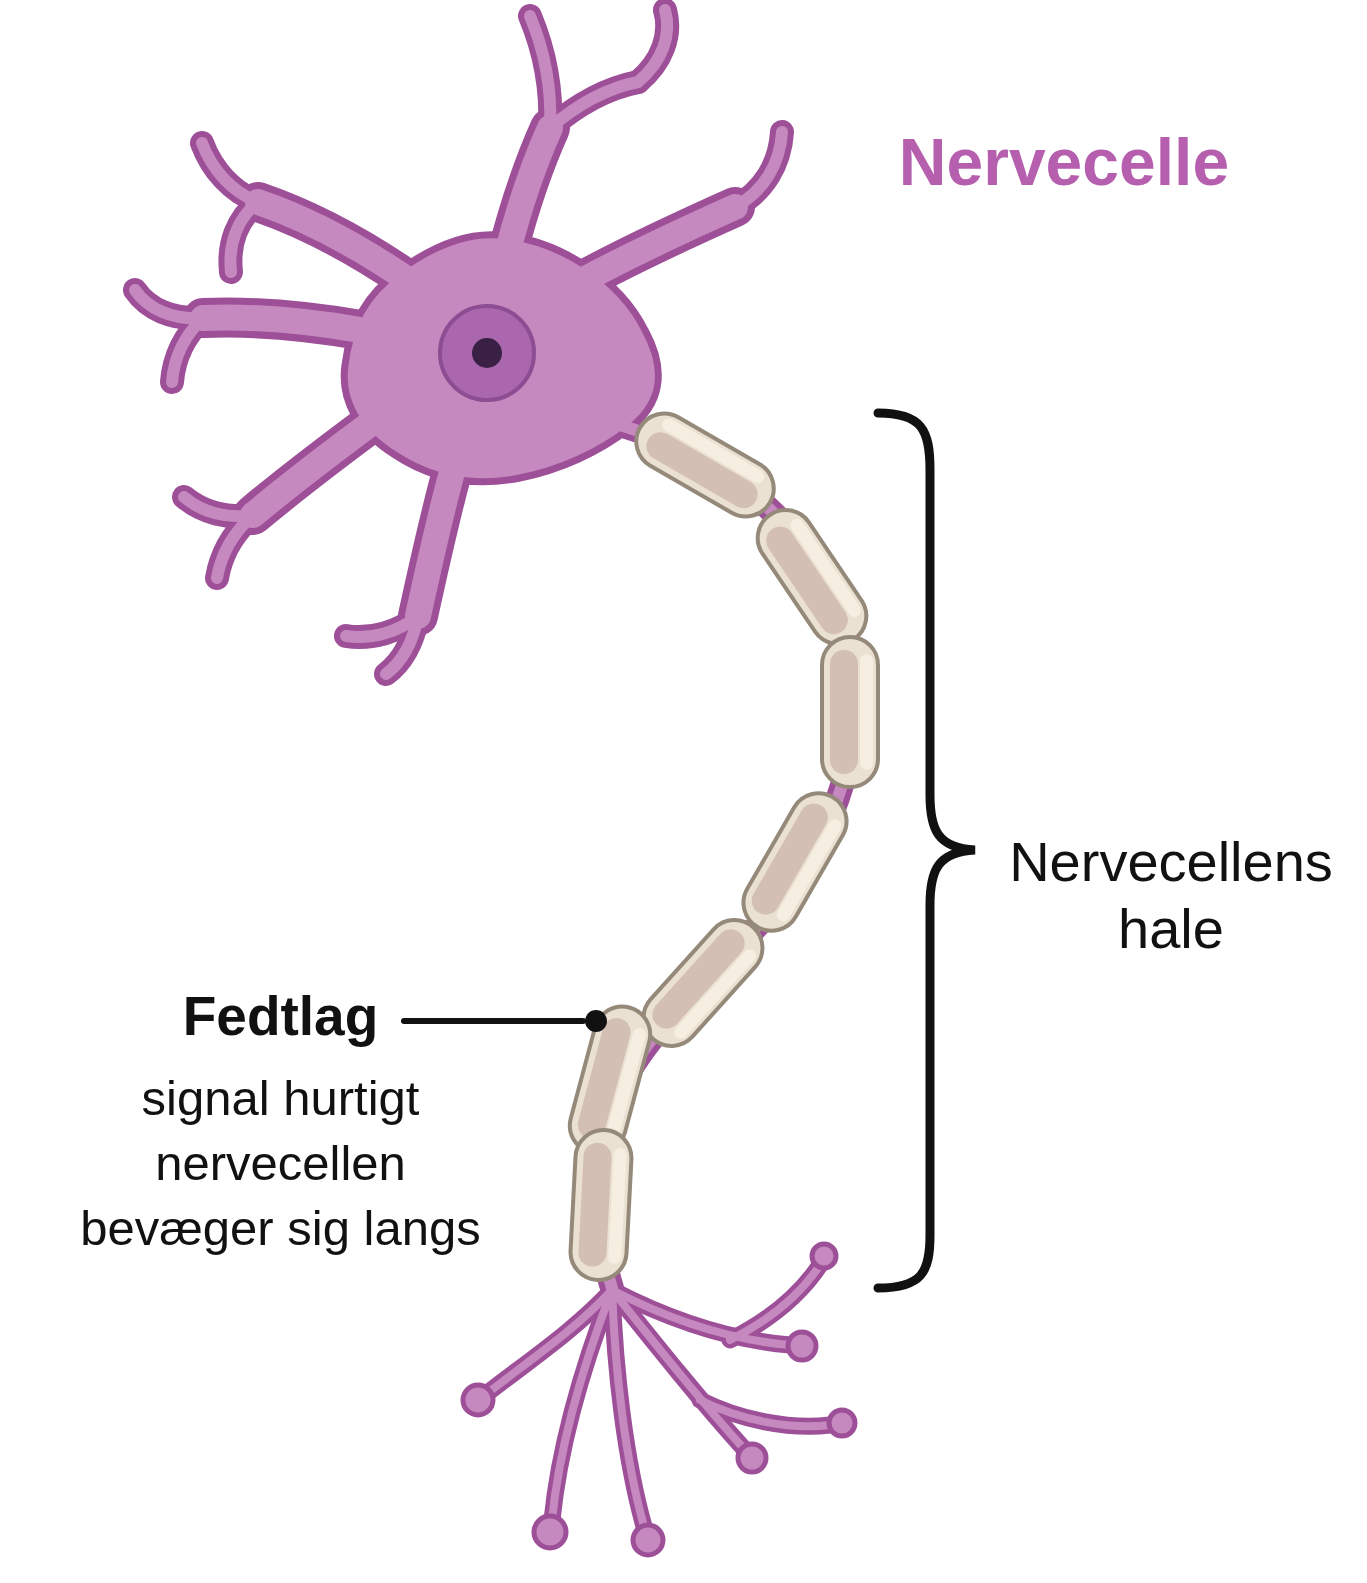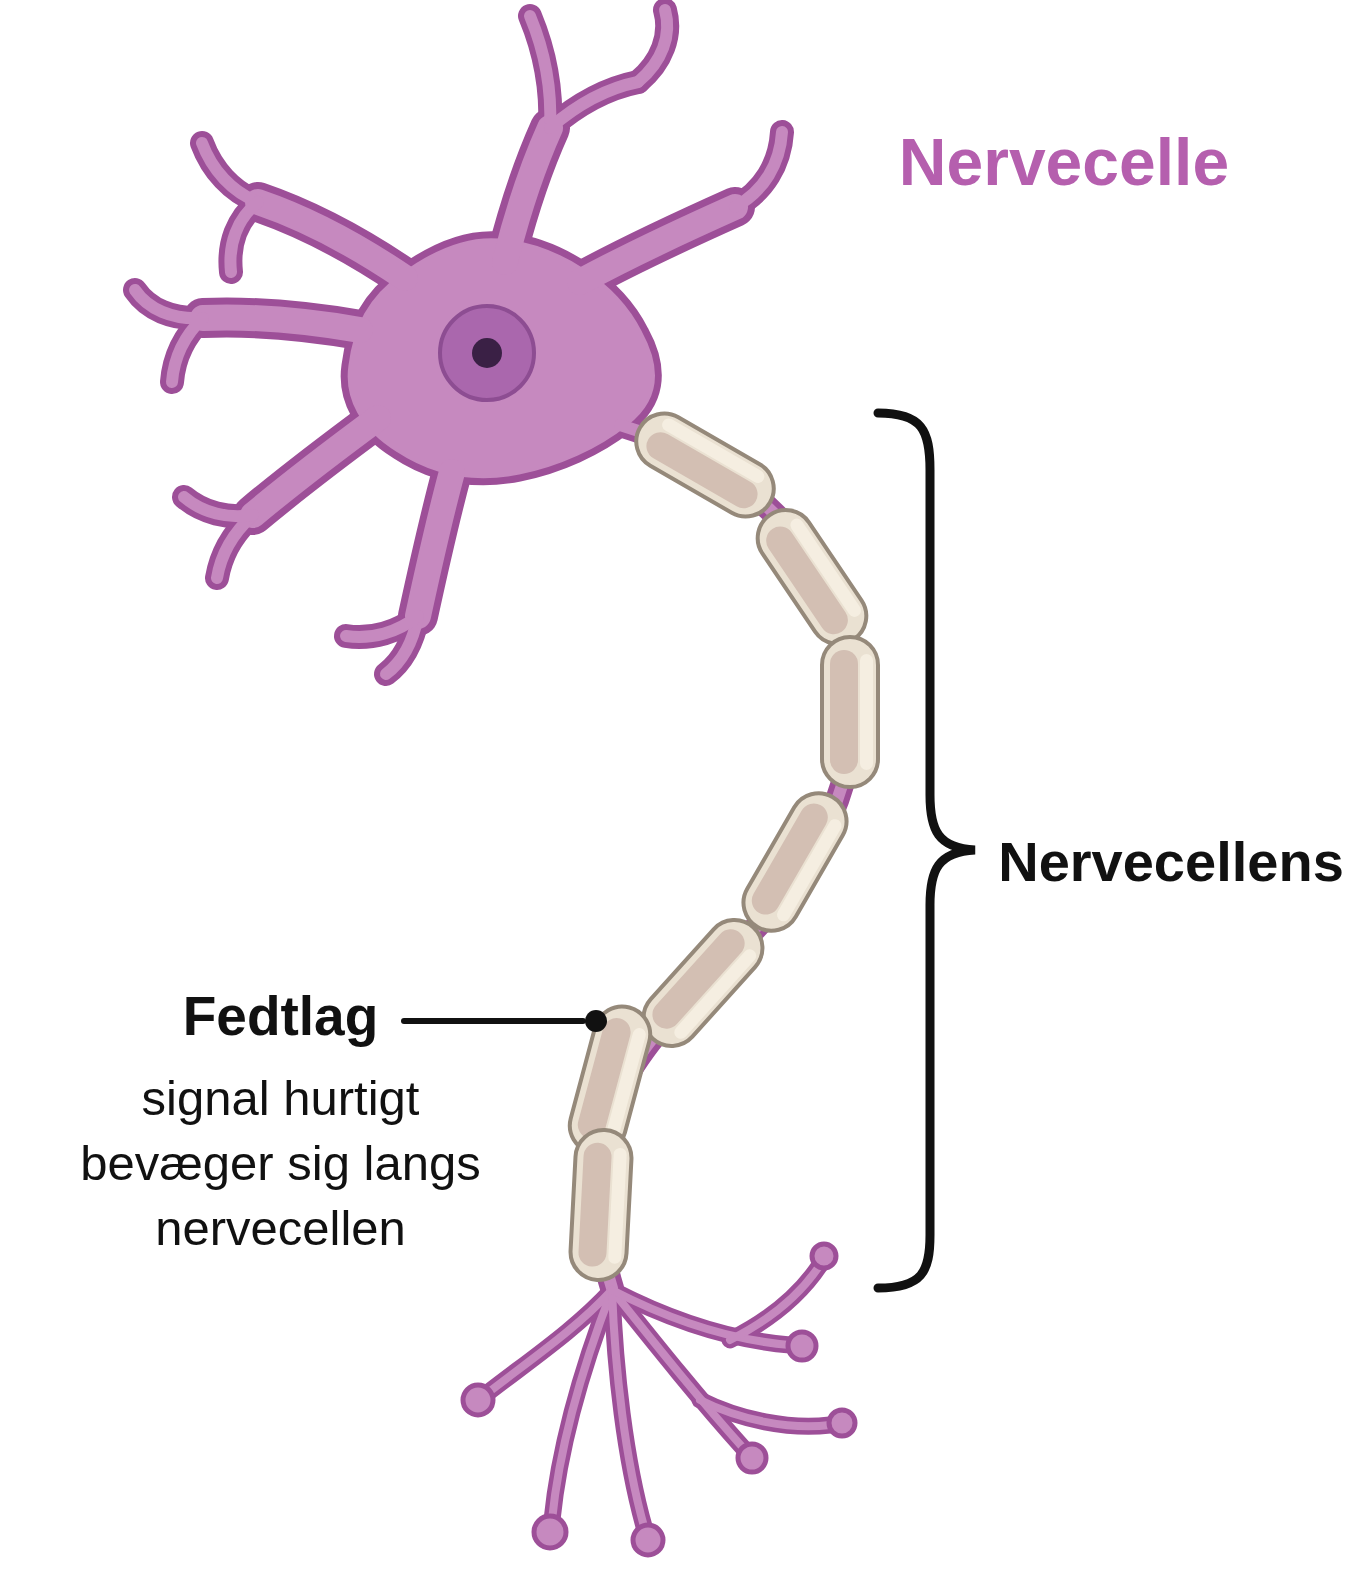--- a/index.html
+++ b/index.html
@@ -24,21 +24,21 @@
   }
   .fedtlag-block .heading{
     font-size:55px;font-weight:bold;line-height:60px;margin-bottom:20px;
   }
   .fedtlag-block .line{
     font-size:49px;line-height:65px;
   }
   .brace-label{
     position:absolute;left:985px;top:828px;width:372px;
     text-align:center;
-    font-size:56px;font-weight:bold;line-height:67px;
+    font-size:56px;font-weight:normal;line-height:67px;
     color:var(--text,#111111);
   }
 </style>
 </head>
 <body>
 
 <div class="stage">
 
   <svg width="1367" height="1583" viewBox="0 0 1367 1583" aria-hidden="true">
 
@@ -159,21 +159,22 @@
       <path d="M 404 1021 L 583 1021" stroke="var(--pointer)" stroke-width="6" stroke-linecap="round" fill="none"></path>
       <circle cx="596" cy="1021" r="11" fill="var(--pointer)"></circle>
     </g>
   </svg>
 
   <div class="diagram-title">Nervecelle</div>
 
   <div class="fedtlag-block">
     <div class="heading">Fedtlag</div>
     <div class="line">signal hurtigt</div>
+    <div class="line">nervecellen</div>
     <div class="line">bevæger sig langs</div>
-    <div class="line">nervecellen</div>
   </div>
 
   <div class="brace-label">
     <div>Nervecellens</div>
+    <div>hale</div>
   </div>
 
 </div>
 
 </body></html>

